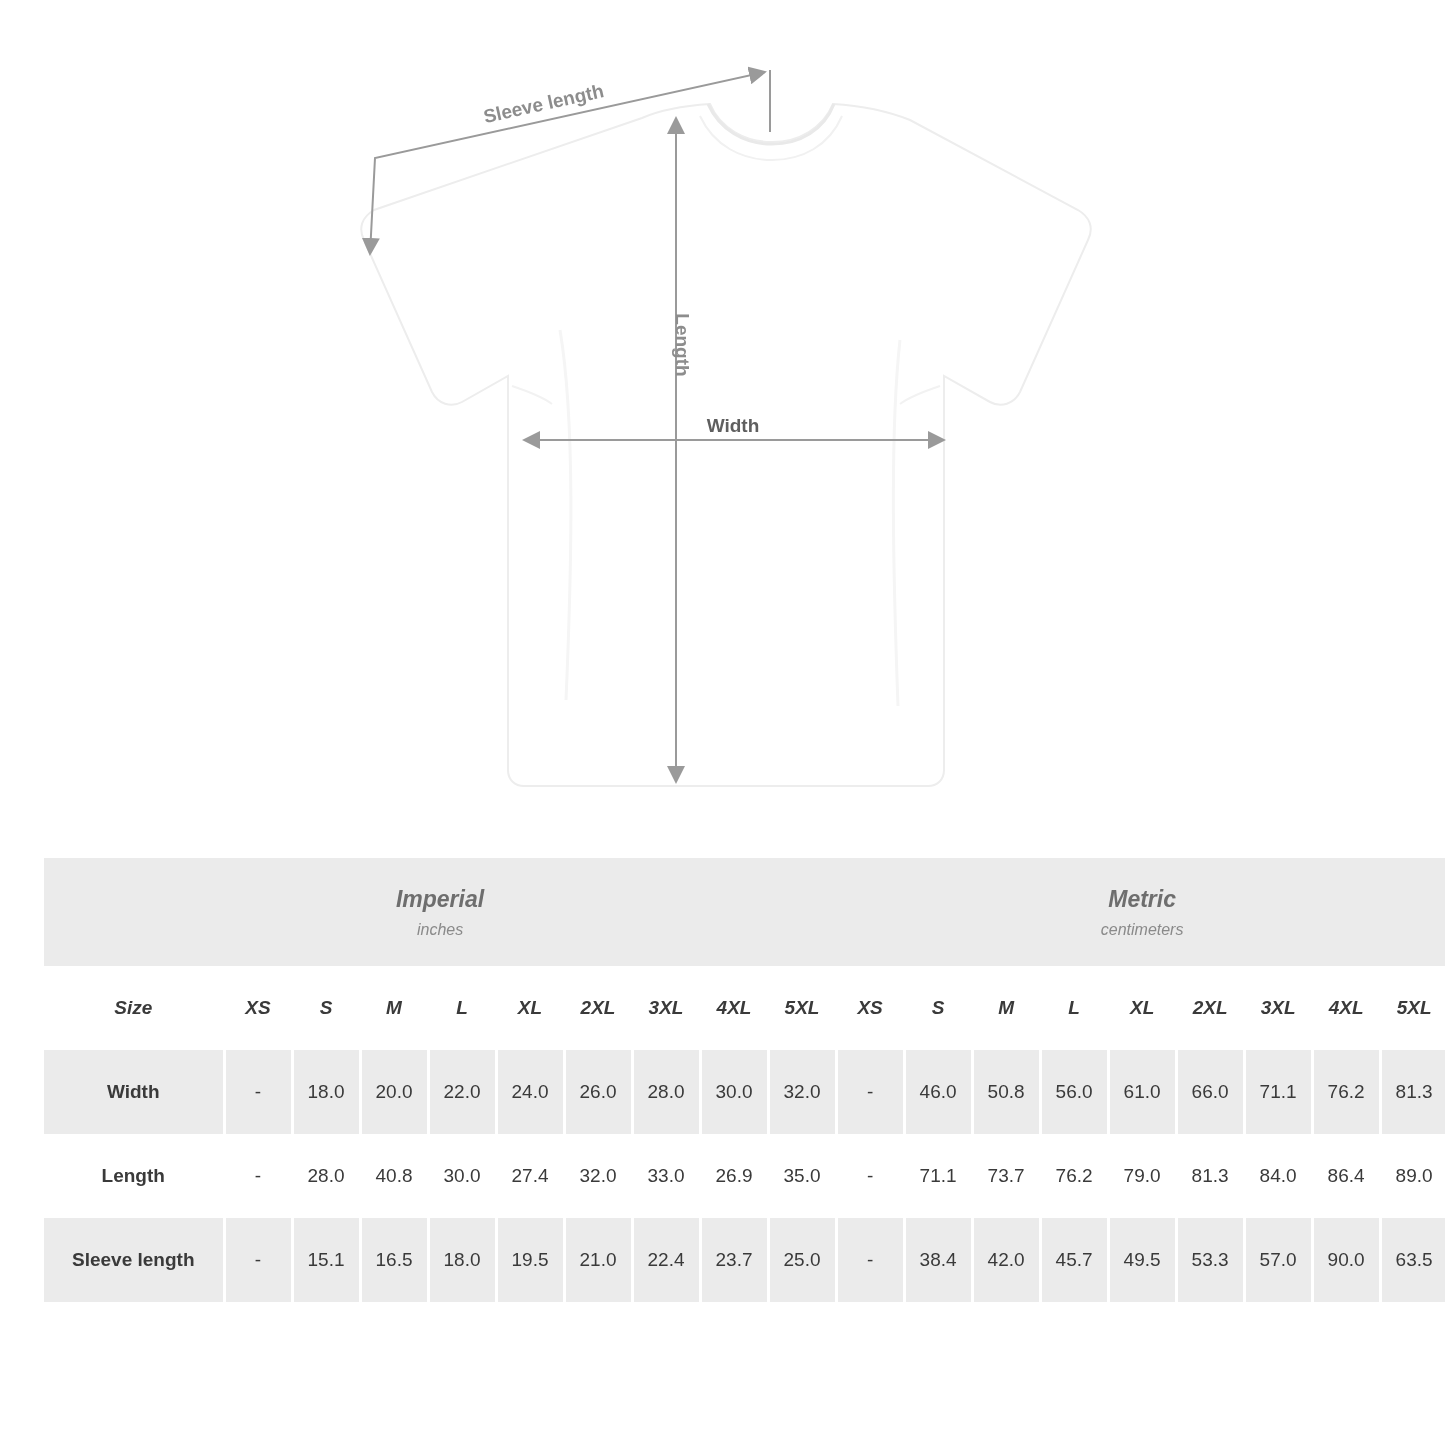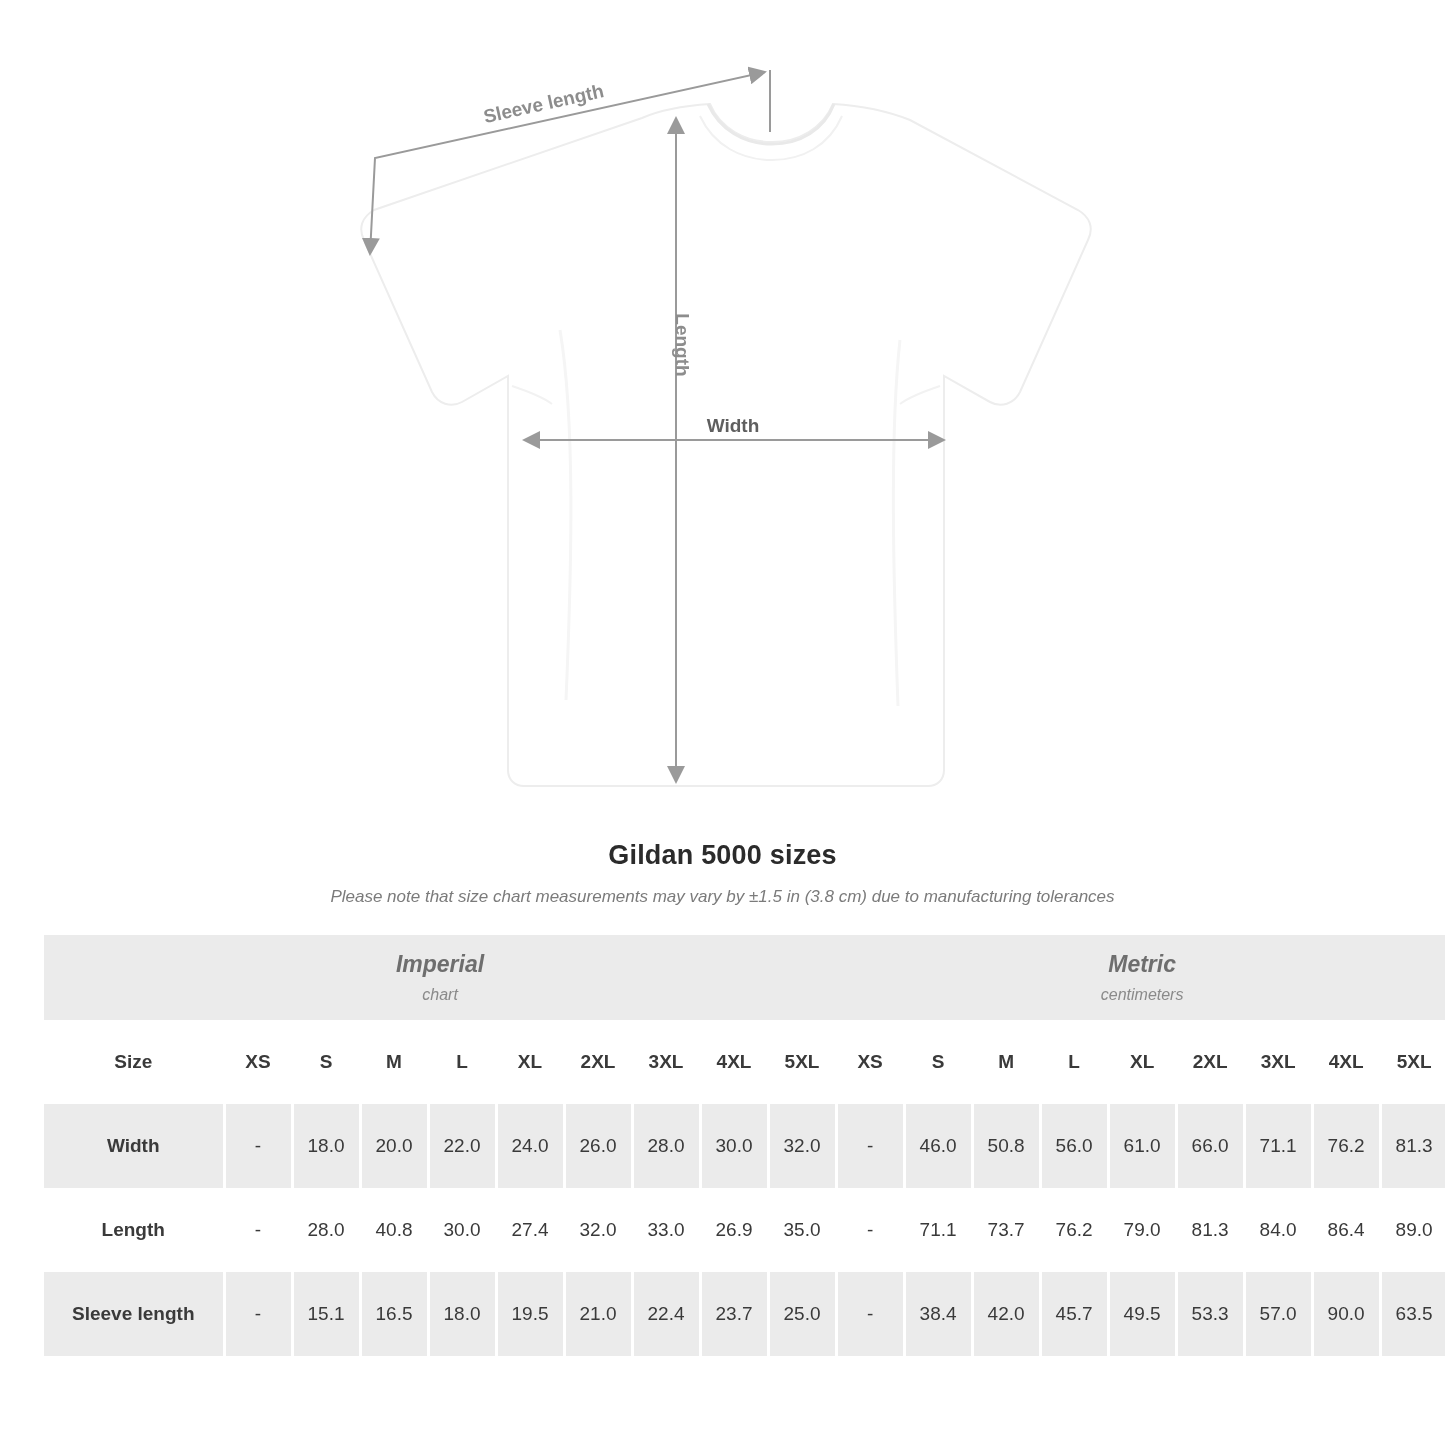--- a/index.html
+++ b/index.html
@@ -58,21 +58,21 @@
     border-collapse: collapse;
     width: 1357px;
     table-layout: fixed;
   }
   table.size-table td, table.size-table th {
     padding: 0;
     margin: 0;
   }
 
   .unit-header td {
-    height: 85px;
+    height: 108px;
     background: #ebebeb;
     text-align: center;
     vertical-align: middle;
   }
   .unit-name {
     font-size: 23px;
     font-style: italic;
     font-weight: bold;
     color: #6e6e6e;
   }
@@ -85,20 +85,21 @@
 
   .size-row td {
     height: 84px;
     background: #ffffff;
     text-align: center;
     vertical-align: middle;
     font-size: 19px;
     font-weight: bold;
     color: #3a3a3a;
     border-right: 3px solid #ffffff;
+    font-style: italic;
   }
   .size-row td.rowhead {
     background: #ffffff;
   }
 
   .data-row td {
     height: 84px;
     text-align: center;
     vertical-align: middle;
     font-size: 19px;
@@ -183,24 +184,20 @@
       <g>
         <line x1="524" y1="440" x2="944" y2="440" stroke="#9a9a9a" stroke-width="2" marker-start="url(#arrTail)" marker-end="url(#arrHead)"></line>
       </g>
 
       <text x="545" y="110" fill="#8d8d8d" font-family="Liberation Sans, sans-serif" font-size="19" font-weight="bold" text-anchor="middle" transform="rotate(-12.5 545 110)">Sleeve length</text>
       <text x="676" y="345" fill="#8d8d8d" font-family="Liberation Sans, sans-serif" font-size="19" font-weight="bold" text-anchor="middle" transform="rotate(90 676 345)">Length</text>
       <text x="733" y="432" fill="#5f5f5f" font-family="Liberation Sans, sans-serif" font-size="19" font-weight="bold" text-anchor="middle">Width</text>
     </svg>
   </div>
 
-  <div class="title-block">
-    <div class="chart-title">Gildan 5000 sizes</div>
-    <div class="chart-note">Please note that size chart measurements may vary by ±1.5 in (3.8 cm) due to manufacturing tolerances</div>
-  </div>
 
   <div class="table-wrap">
     <table class="size-table">
       <colgroup>
         <col class="rowhead">
         <col class="colhead">
           <col class="colhead">
           <col class="colhead">
           <col class="colhead">
         <col class="colhead">
@@ -215,21 +212,21 @@
         <col class="colhead">
           <col class="colhead">
           <col class="colhead">
           <col class="colhead">
           <col class="colhead">
       </colgroup>
       <tbody>
         <tr class="unit-header">
           <td colspan="10">
             <div class="unit-name">Imperial</div>
-            <div class="unit-sub">chart</div>
+            <div class="unit-sub">inches</div>
           </td>
           <td colspan="9">
             <div class="unit-name">Metric</div>
             <div class="unit-sub">centimeters</div>
           </td>
         </tr>
 
         <tr class="size-row">
           <td class="rowhead">Size</td>
           <td>XS</td>

